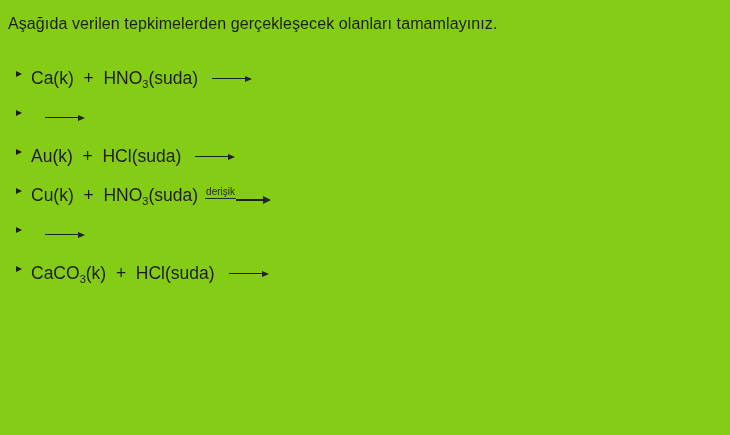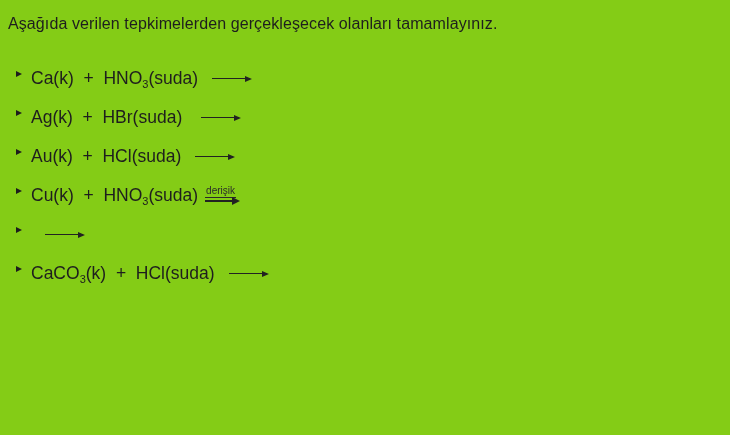--- a/index.html
+++ b/index.html
@@ -53,22 +53,22 @@
     color: #1e1e1e;
   }
   .formula sub {
     font-size: 11px;
     line-height: 0;
     vertical-align: -4px;
     letter-spacing: 0;
   }
   .arrow-stack {
     display: inline-flex;
-    flex-direction: column;
-    align-items: flex-start;
+    flex-direction: row;
+    align-items: flex-end;
     margin-left: 14px;
     transform: translateY(0px);
   }
   .arrow-label {
     font-size: 10px;
     line-height: 1.15;
     color: #2a2a2a;
     border-bottom: 1px solid #2a2a2a;
     padding: 0 1px 0px 1px;
     margin-bottom: 2px;
@@ -118,21 +118,20 @@
     <span class="arrow-stack">
 
       <span class="arrow-line"></span>
     </span>
   </div>
 
 
 
   <div class="reaction-row">
     <span class="bullet"></span>
-    <span class="formula"><span>Ag(k)&nbsp; +&nbsp; HBr(suda)&nbsp;</span></span>
     <span class="arrow-stack">
 
       <span class="arrow-line"></span>
     </span>
   </div>
 
   <div class="reaction-row">
     <span class="bullet"></span>
     <span class="formula"><span>Au(k)&nbsp; +&nbsp; HCl(suda)</span></span>
     <span class="arrow-stack">

